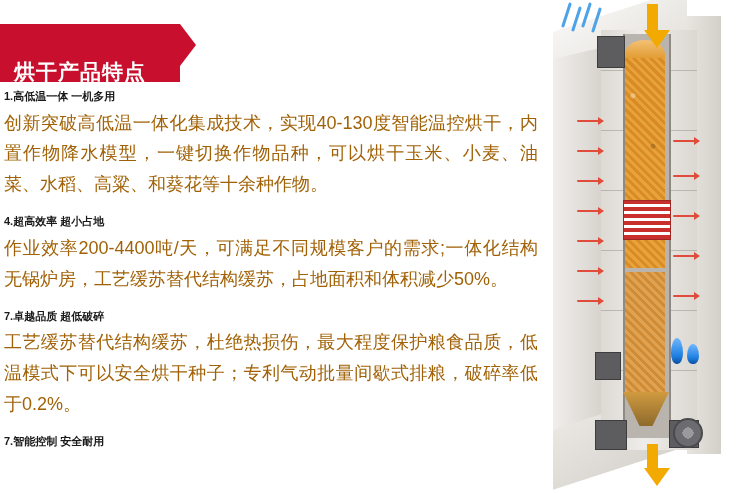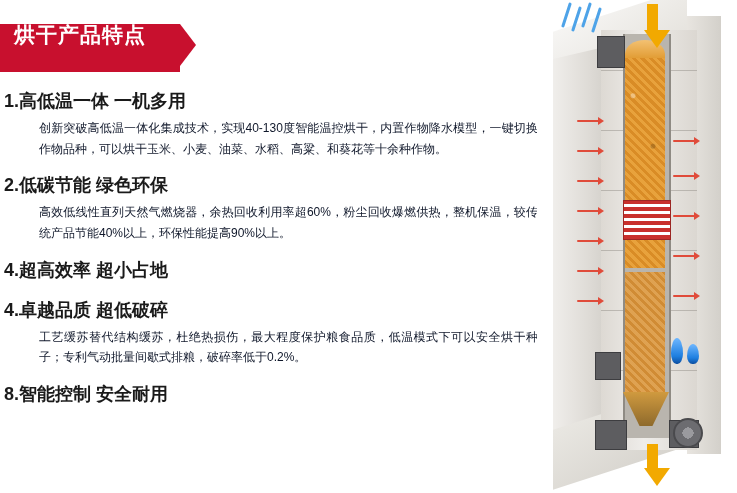--- a/index.html
+++ b/index.html
@@ -19,24 +19,24 @@
     width: 737px;
     height: 493px;
     background: #ffffff;
   }
   
   .banner {
     position: absolute;
     left: 0;
     top: 24px;
     width: 180px;
-    height: 48px;
+    height: 58px;
     background: #c8102e;
     display: flex;
-    align-items: flex-start;
+    align-items: flex-end;
     padding-left: 14px;
     box-sizing: border-box;
   }
   .banner-text {
     color: #ffffff;
     font-size: 21px;
     font-weight: bold;
     letter-spacing: 1px;
     line-height: 1;
   }
@@ -55,32 +55,31 @@
   .content {
     position: absolute;
     left: 4px;
     top: 88px;
     width: 534px;
   }
   .feature {
     margin-bottom: 13px;
   }
   .feature-heading {
-    font-size: 18px;
+    font-size: 11px;
     font-weight: bold;
     color: #1a1a1a;
     line-height: 1.5;
     margin-bottom: 3px;
   }
   .feature-body {
-    font-size: 12px;
-    color: #0f172a;
+    font-size: 18px;
+    color: #a16207;
     line-height: 1.72;
     text-align: justify;
-    margin-left: 35px;
   }
   
   .illustration {
     position: absolute;
     right: 0;
     top: 0;
     width: 200px;
     height: 493px;
     overflow: hidden;
   }
@@ -288,36 +287,33 @@
     <span class="banner-text">烘干产品特点</span>
   </div>
 
   <div class="content">
 
     <div class="feature">
       <div class="feature-heading">1.高低温一体 一机多用</div>
       <div class="feature-body">创新突破高低温一体化集成技术，实现40-130度智能温控烘干，内置作物降水模型，一键切换作物品种，可以烘干玉米、小麦、油菜、水稻、高粱、和葵花等十余种作物。</div>
     </div>
 
-    <div class="feature">
-      <div class="feature-heading">2.低碳节能 绿色环保</div>
-      <div class="feature-body">高效低线性直列天然气燃烧器，余热回收利用率超60%，粉尘回收爆燃供热，整机保温，较传统产品节能40%以上，环保性能提高90%以上。</div>
-    </div>
 
     <div class="feature">
       <div class="feature-heading">4.超高效率 超小占地</div>
+      <div class="feature-body">作业效率200-4400吨/天，可满足不同规模客户的需求;一体化结构无锅炉房，工艺缓苏替代结构缓苏，占地面积和体积减少50%。</div>
     </div>
 
     <div class="feature">
-      <div class="feature-heading">4.卓越品质 超低破碎</div>
+      <div class="feature-heading">7.卓越品质 超低破碎</div>
       <div class="feature-body">工艺缓苏替代结构缓苏，杜绝热损伤，最大程度保护粮食品质，低温模式下可以安全烘干种子；专利气动批量间歇式排粮，破碎率低于0.2%。</div>
     </div>
 
     <div class="feature">
-      <div class="feature-heading">8.智能控制 安全耐用</div>
+      <div class="feature-heading">7.智能控制 安全耐用</div>
     </div>
 
   </div>
 
   <div class="illustration">
     <div class="ill-bg"></div>
 
     <div class="shell-roof"></div>
     <div class="shell-left"></div>
     <div class="shell-floor"></div>

